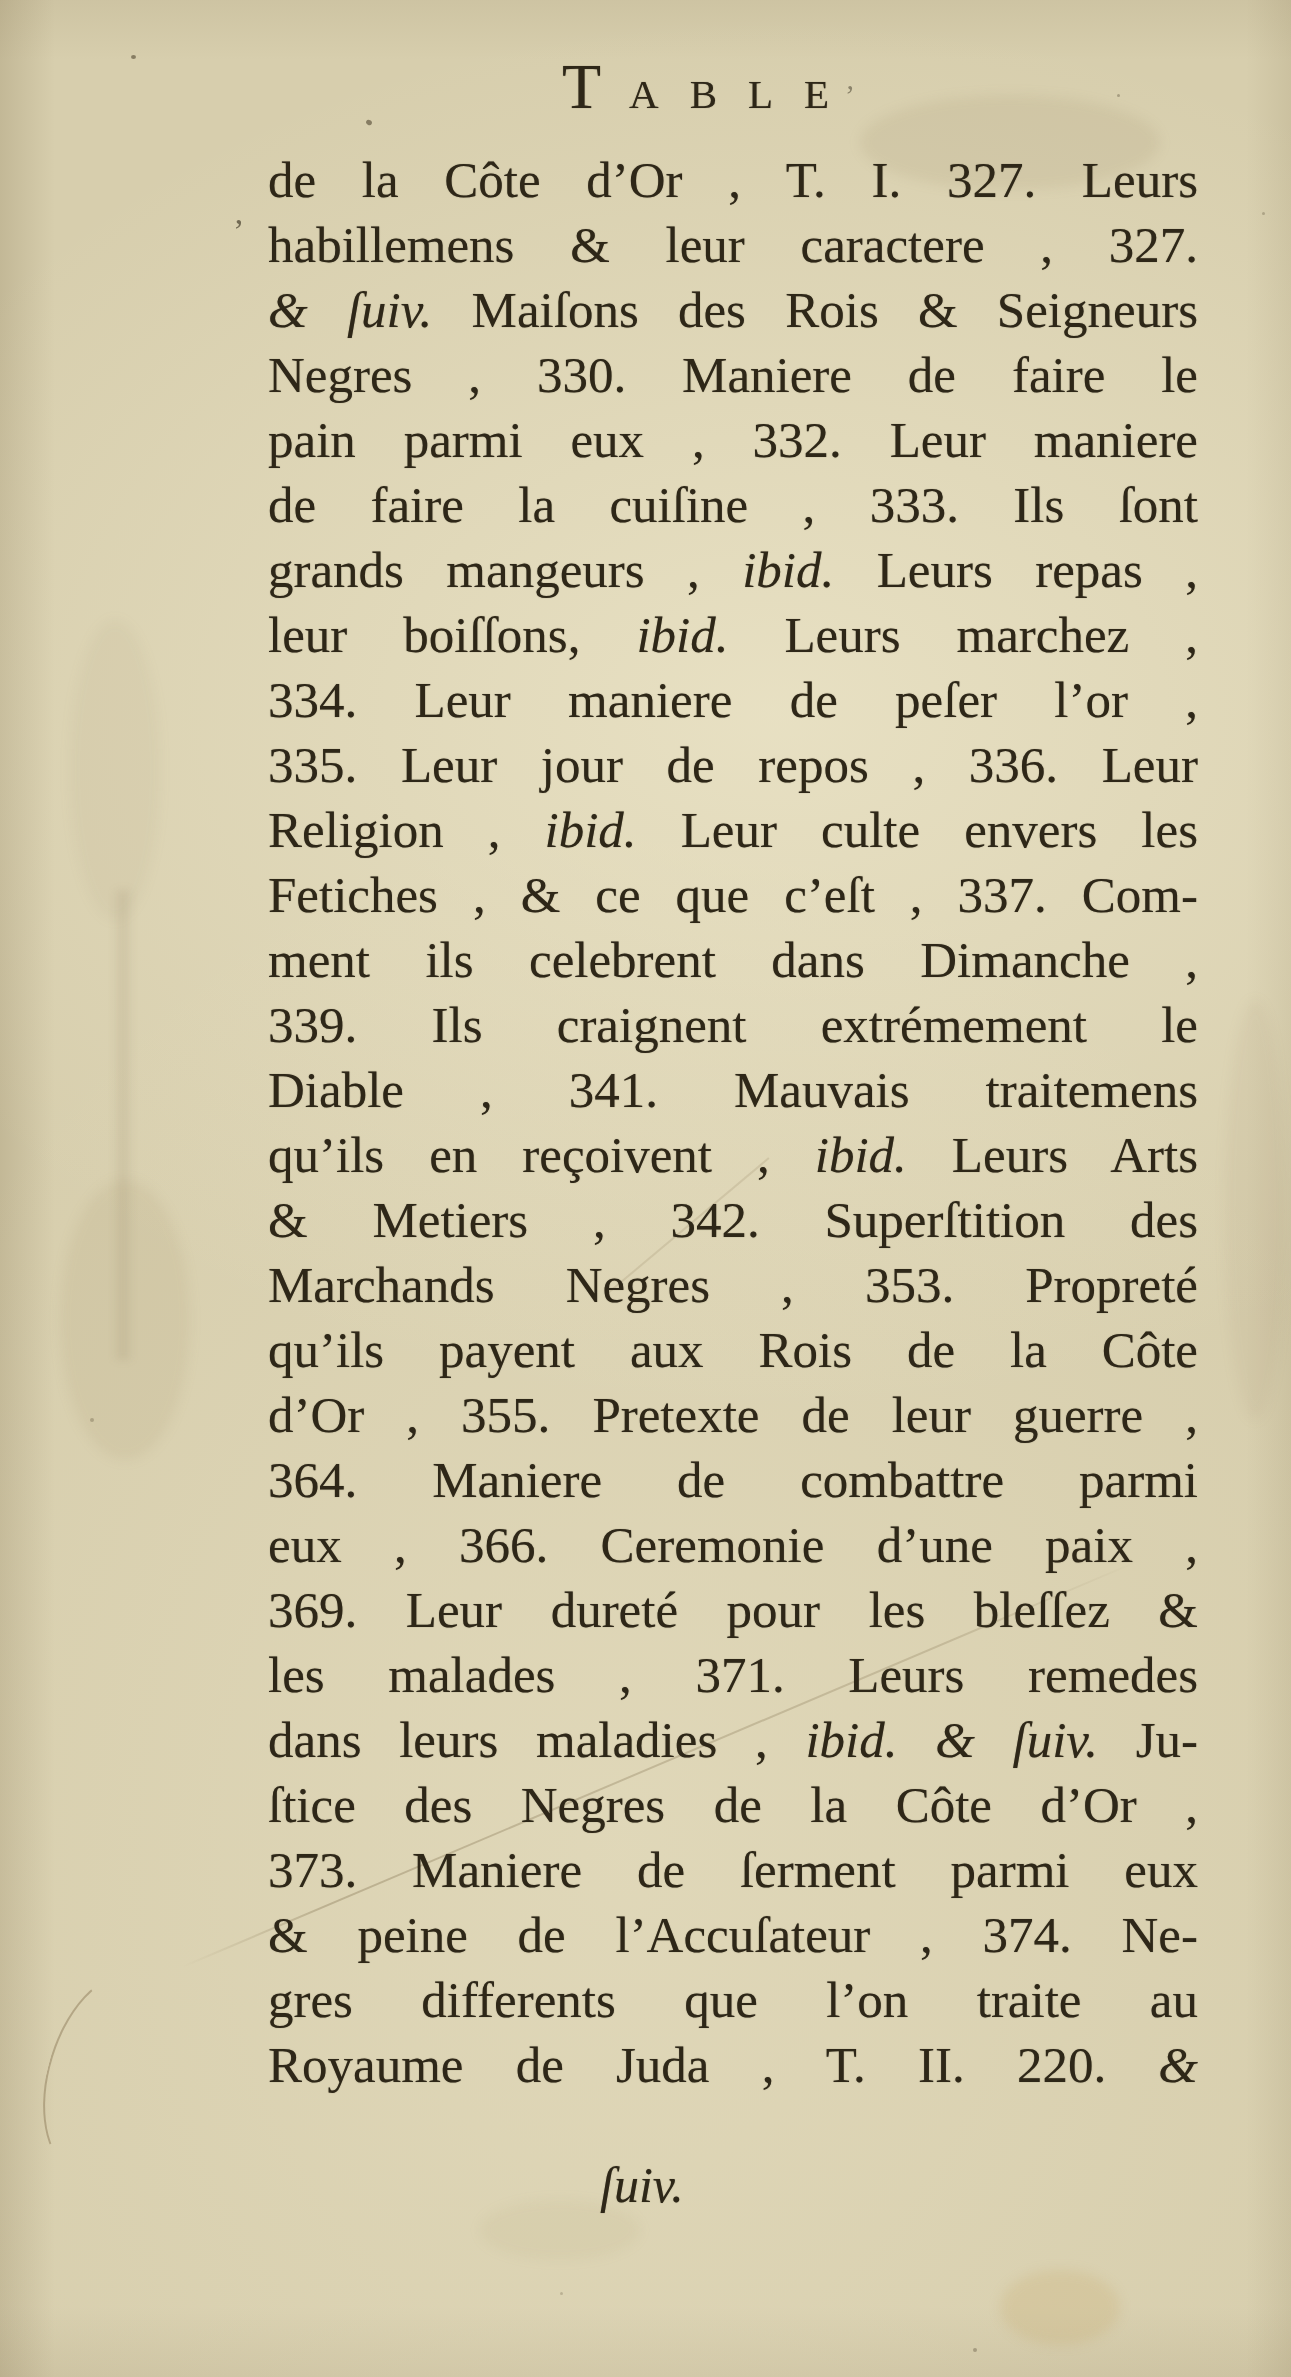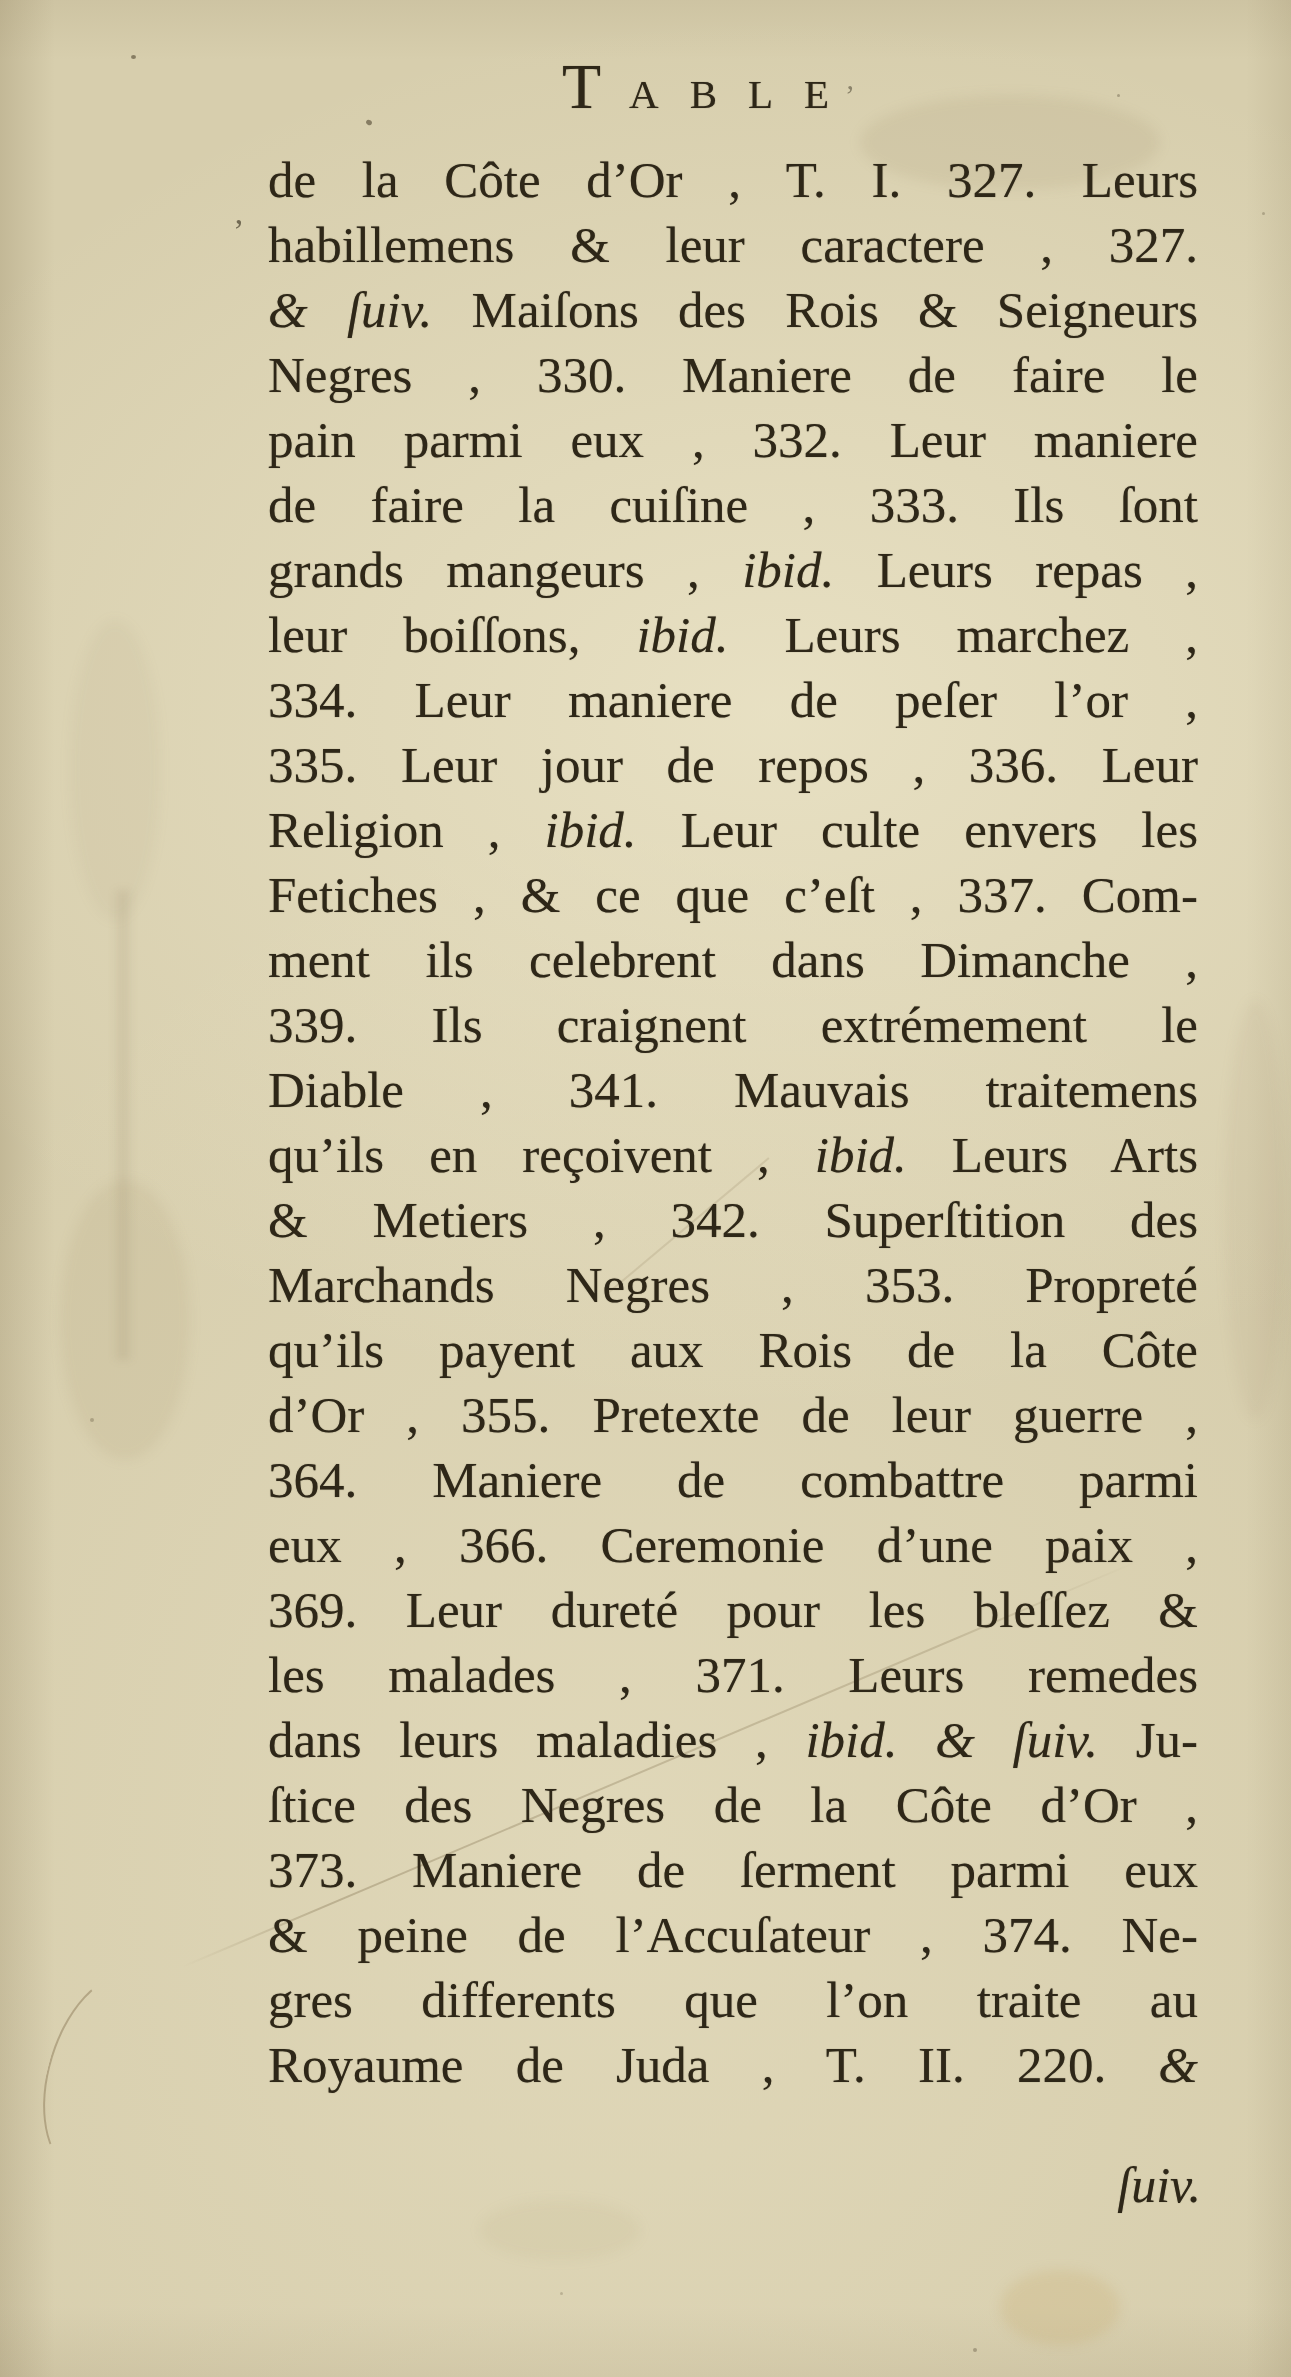--- a/index.html
+++ b/index.html
@@ -33,21 +33,21 @@
   .text-block {
     position: absolute; left: 268px; top: 148px; width: 930px;
     font-size: 51px; line-height: 65px;
     text-shadow: 0 0 1px rgba(46,39,24,0.50);
   }
   .line { text-align: justify; text-align-last: justify; height: 65px; overflow: hidden; }
   .it { font-style: italic; }
 
   .catchword {
     position: absolute; left: 600px; top: 2156px; width: 601px;
-    text-align: right; font-size: 50px; font-style: italic;
+    text-align: left; font-size: 50px; font-style: italic;
     text-shadow: 0 0 1px rgba(46,39,24,0.50);
   }
 
   .margin-mark  { position: absolute; left: 233px; top: 212px; font-size: 34px; opacity: 0.6; }
   .header-mark  { position: absolute; left: 845px; top: 78px;  font-size: 30px; opacity: 0.45; }
 
   
   .crease-main {
     position: absolute; left: 182px; top: 1966px; width: 1040px; height: 2px;
     background: linear-gradient(90deg, rgba(112,94,60,0), rgba(112,94,60,0.30) 15%, rgba(112,94,60,0.22) 80%, rgba(112,94,60,0));

